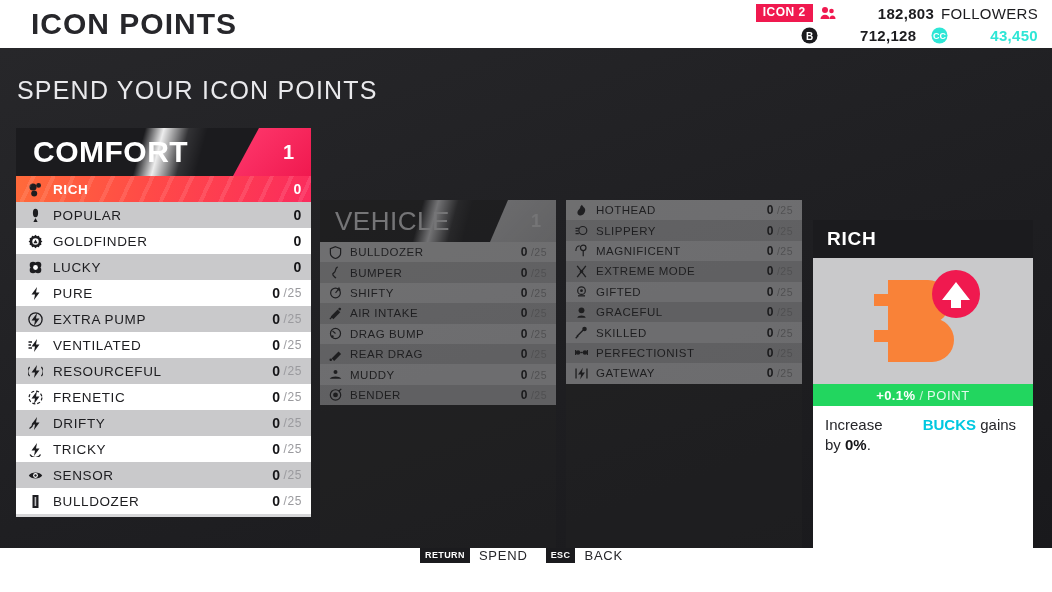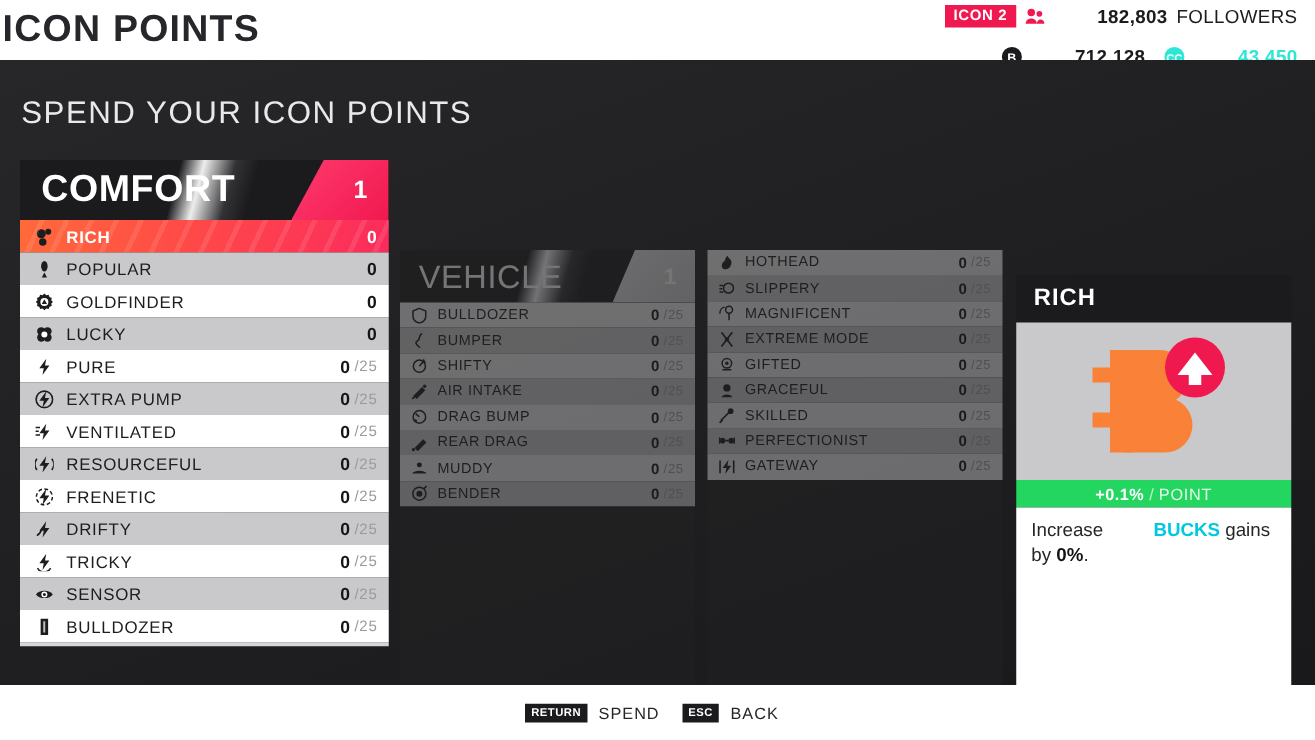--- a/index.html
+++ b/index.html
@@ -12,25 +12,25 @@
   }
 
   
   .topbar {
     position:absolute; left:0; top:0; width:1052px; height:48px;
     background:#ffffff;
     display:flex; align-items:center;
   }
   .page-title {
     font-size:30px; font-weight:bold; letter-spacing:1px;
-    color:#27272b; margin-left:2px; line-height:30px;
+    color:#27272b; margin-left:31px; line-height:30px;
   }
   .hud {
     position:absolute; right:14px; top:3px;
-    display:flex; flex-direction:column; align-items:flex-end; gap:12px;
+    display:flex; flex-direction:column; align-items:flex-end; gap:2px;
   }
   .hud-row { display:flex; align-items:center; gap:7px; height:20px; }
   .icon2-badge {
     background:#f0194f; color:#ffffff; font-size:12px; font-weight:bold;
     letter-spacing:0.5px; padding:2px 7px 3px 7px; line-height:13px;
   }
   .hud-val { font-size:15px; font-weight:bold; color:#1c1c1f; letter-spacing:0.3px;margin-left:35px; }
   .hud-lbl { font-size:15px; color:#1c1c1f; letter-spacing:0.3px; }
   .hud-val.teal { color:#2ee6d6; }
   .ic { display:inline-block; line-height:0; }
@@ -151,21 +151,21 @@
   .detail-desc {
     background:#ffffff; height:150px; padding:9px 12px 0 12px;
     font-size:15px; color:#26262a; line-height:20px;
   }
   .detail-desc b { color:#00c8e0; font-weight:bold;margin-left:36px; }
   .detail-desc .amt { color:#141417; font-weight:bold; }
 
   
   .footer {
     position:absolute; left:0; top:548px; width:1052px; height:44px;
-    background:#ffffff; display:flex; align-items:center; justify-content:center; gap:9px;
+    background:#ffffff; display:flex; align-items:flex-start; justify-content:center; gap:9px;
   }
   .key {
     background:#1b1b1e; color:#ffffff; font-size:9px; font-weight:bold;
     padding:3px 5px 3px 5px; letter-spacing:0.4px; line-height:9px;
   }
   .key-lbl { font-size:13px; color:#26262a; letter-spacing:0.8px; margin-right:9px; }
 </style>
 </head>
 <body>
 

